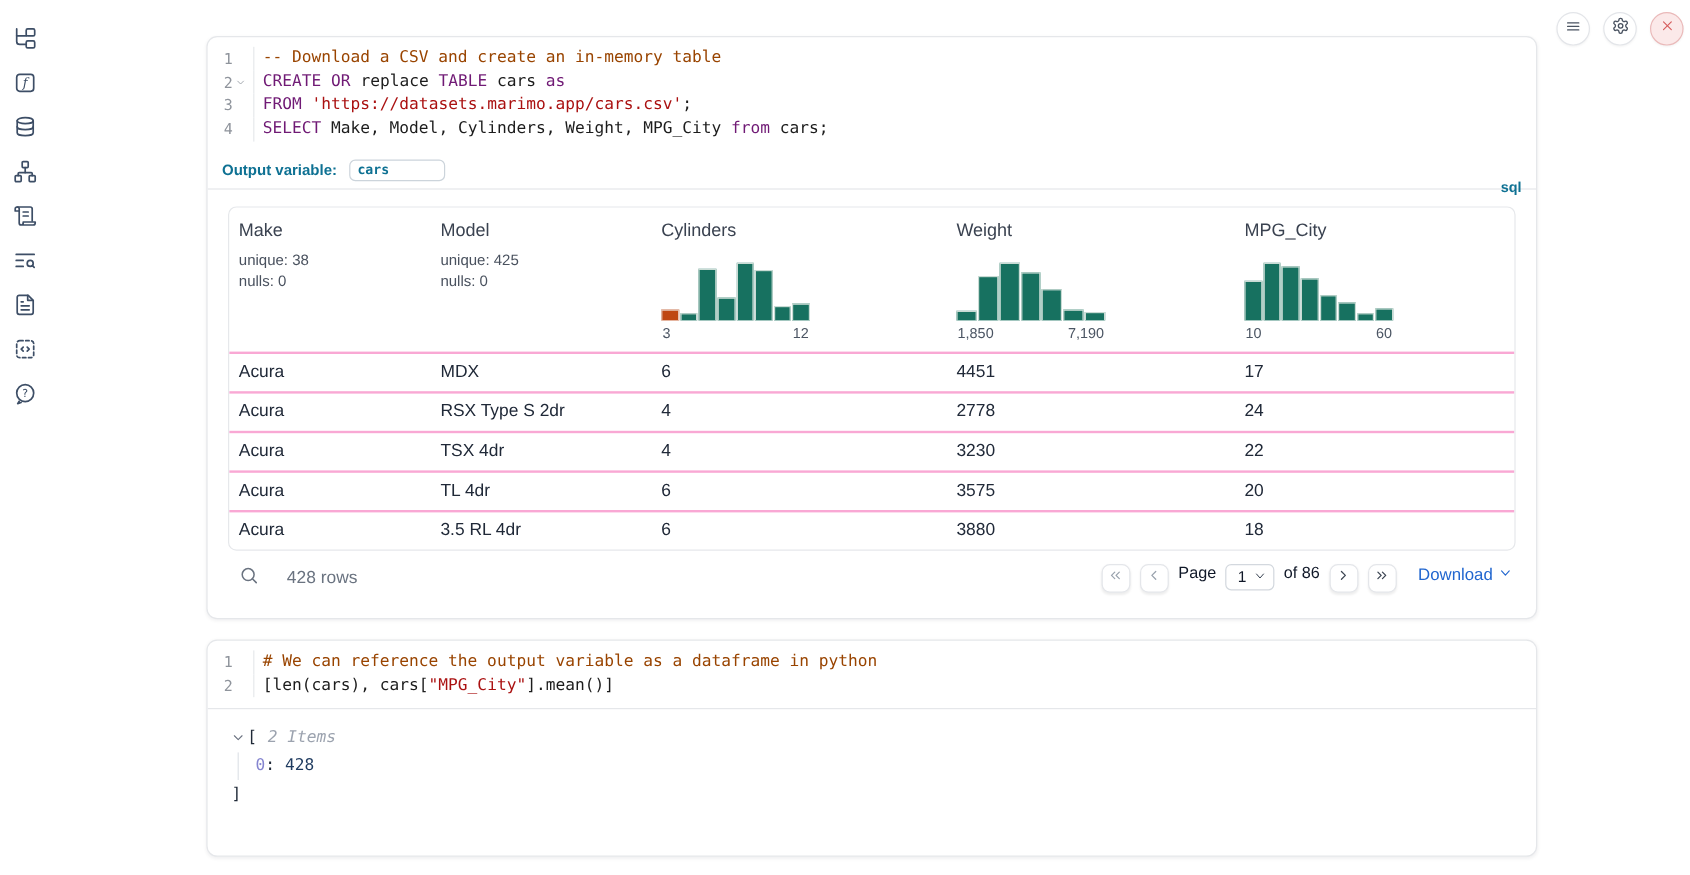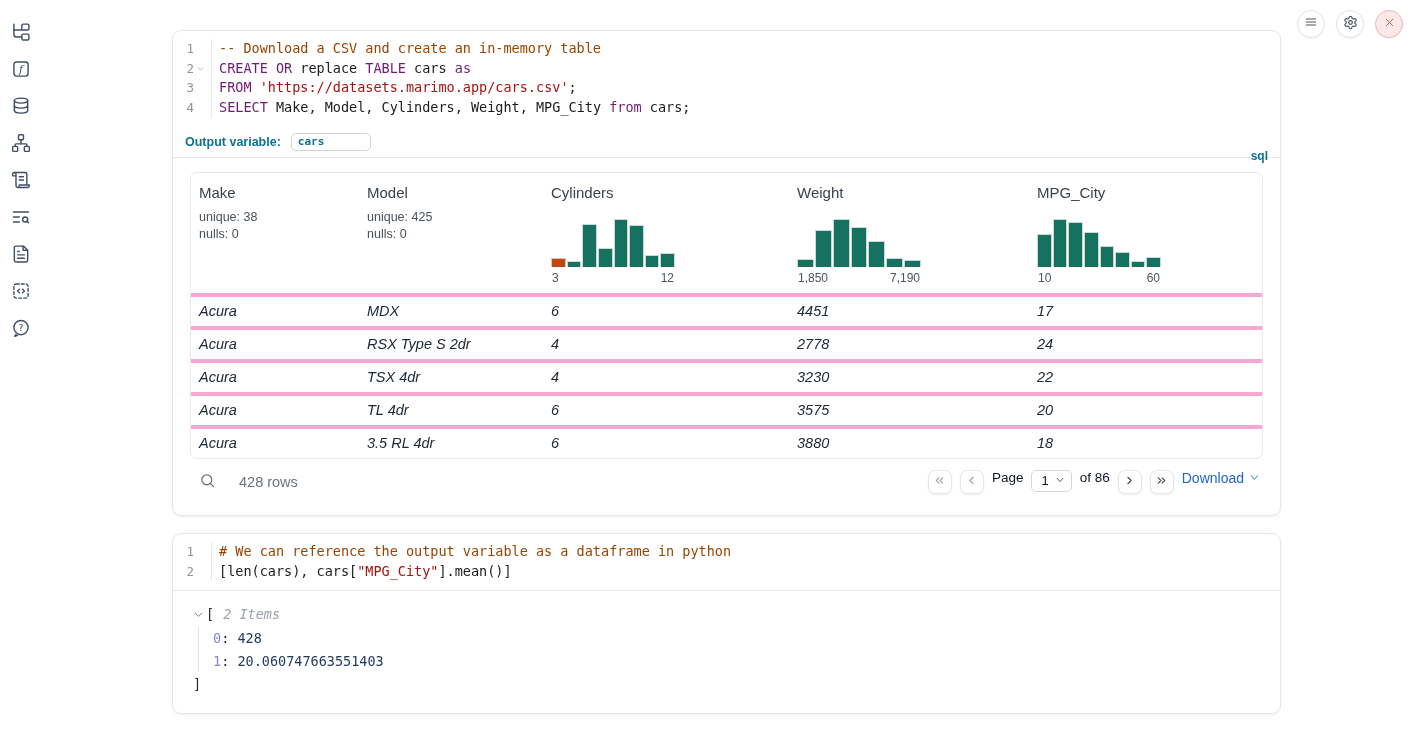--- a/index.html
+++ b/index.html
@@ -57,43 +57,43 @@
   .grid-row { display:grid; grid-template-columns:168px 184px 246px 240px 1fr; }
   .th { padding:11px 8px 8px; cursor:pointer; }
   .th-label { font-size:15px; color:#3a4250; }
   .th-stats { margin-top:8px; font-size:12.5px; color:#49515e; line-height:17px; }
   .hist { margin-top:13px; width:124px; }
   .hist-bars { display:flex; align-items:flex-end; gap:1px; height:53px; }
   .hist-bars .bar { flex:1; background:#177160; border:1px solid #c9dbd4; border-bottom:none; }
   .hist-bars .bar.orange { background:#bf4712; border-color:#e4c4b3; }
   .hist-labels { display:flex; justify-content:space-between; font-size:12px; color:#4b5563;
     margin-top:4px; padding:0 1px; }
-  .trow { border-top:4px solid #f9a8d4; height:33px; align-items:center;
-    font-size:14.5px; color:#202938;font-style:italic; }
+  .trow { border-top:2px solid #f9a8d4; height:33px; align-items:center;
+    font-size:14.5px; color:#202938; }
   .td { padding:0 8px; overflow:hidden; white-space:nowrap; }
 
   
   .table-footer { display:flex; align-items:center; justify-content:space-between;
     height:38px; margin-top:4px; padding:0 3px 0 9px; }
   .footer-left { display:flex; align-items:center; gap:23px; color:#6a7380; font-size:14.5px; }
   .footer-left svg { width:17px; height:17px; stroke:#6a7380; stroke-width:1.8; fill:none;
     stroke-linecap:round; cursor:pointer; }
   .footer-right { display:flex; align-items:flex-start; gap:8px; }
   .page-btn { width:24px; height:24px; border:1px solid #e4e6ea; border-radius:7px; background:#fff;
     display:flex; align-items:center; justify-content:center; box-shadow:0 1px 2px rgba(0,0,0,0.07);
     cursor:pointer; }
   .page-btn svg { width:13px; height:13px; fill:none; stroke-width:2; stroke-linecap:round; stroke-linejoin:round; }
   .page-btn.dim svg { stroke:#9aa3ae; }
   .page-btn.on svg  { stroke:#3e4754; }
   .page-label { font-size:13.5px; color:#101828; }
   .page-select { display:flex; align-items:center; gap:6px; border:1px solid #d3d8de; border-radius:5px;
     height:22px; padding:0 6px 0 9px; font-size:13px; color:#101828; background:#fff; cursor:pointer; }
   .page-select svg { width:10px; height:10px; stroke:#374151; stroke-width:2; fill:none; stroke-linecap:round; stroke-linejoin:round;}
   .download { display:flex; align-items:center; gap:5px; color:#2166cf; font-size:14px;
-    cursor:pointer; }
+    margin-left:10px; cursor:pointer; }
   .download svg { width:11px; height:11px; stroke:#2166cf; stroke-width:2; fill:none; stroke-linecap:round; stroke-linejoin:round;}
 
   
   .tree { font-family:"DejaVu Sans Mono", monospace; font-size:13.5px; color:#1f2937; padding:13px 20px 0; }
   .tree-head { display:flex; align-items:center; line-height:20px; }
   .tree-head .chev { display:flex; cursor:pointer; }
   .tree-head .chev svg { width:11px; height:11px; stroke:#6b7280; stroke-width:2; fill:none;
     stroke-linecap:round; stroke-linejoin:round; }
   .tree-head .bracket { margin-left:2px; }
   .items-label { color:#9ca3af; font-style:italic; margin-left:9px; }
@@ -424,19 +424,16 @@
             <path d="m5 9 7 7 7-7"></path>
           </svg>
       </span>
       <span class="bracket">[</span>
       <span class="items-label">2 Items</span>
     </div>
     <div class="tree-body">
       <div class="tree-row">
         <span class="key">0</span><span>: </span><span class="val">428</span>
       </div>
-      <div class="tree-row">
-        <span class="key">1</span><span>: </span><span class="val">20.060747663551403</span>
-      </div>
     </div>
     <div class="tree-close">]</div>
   </div>
 </div>
 
 </body></html>

